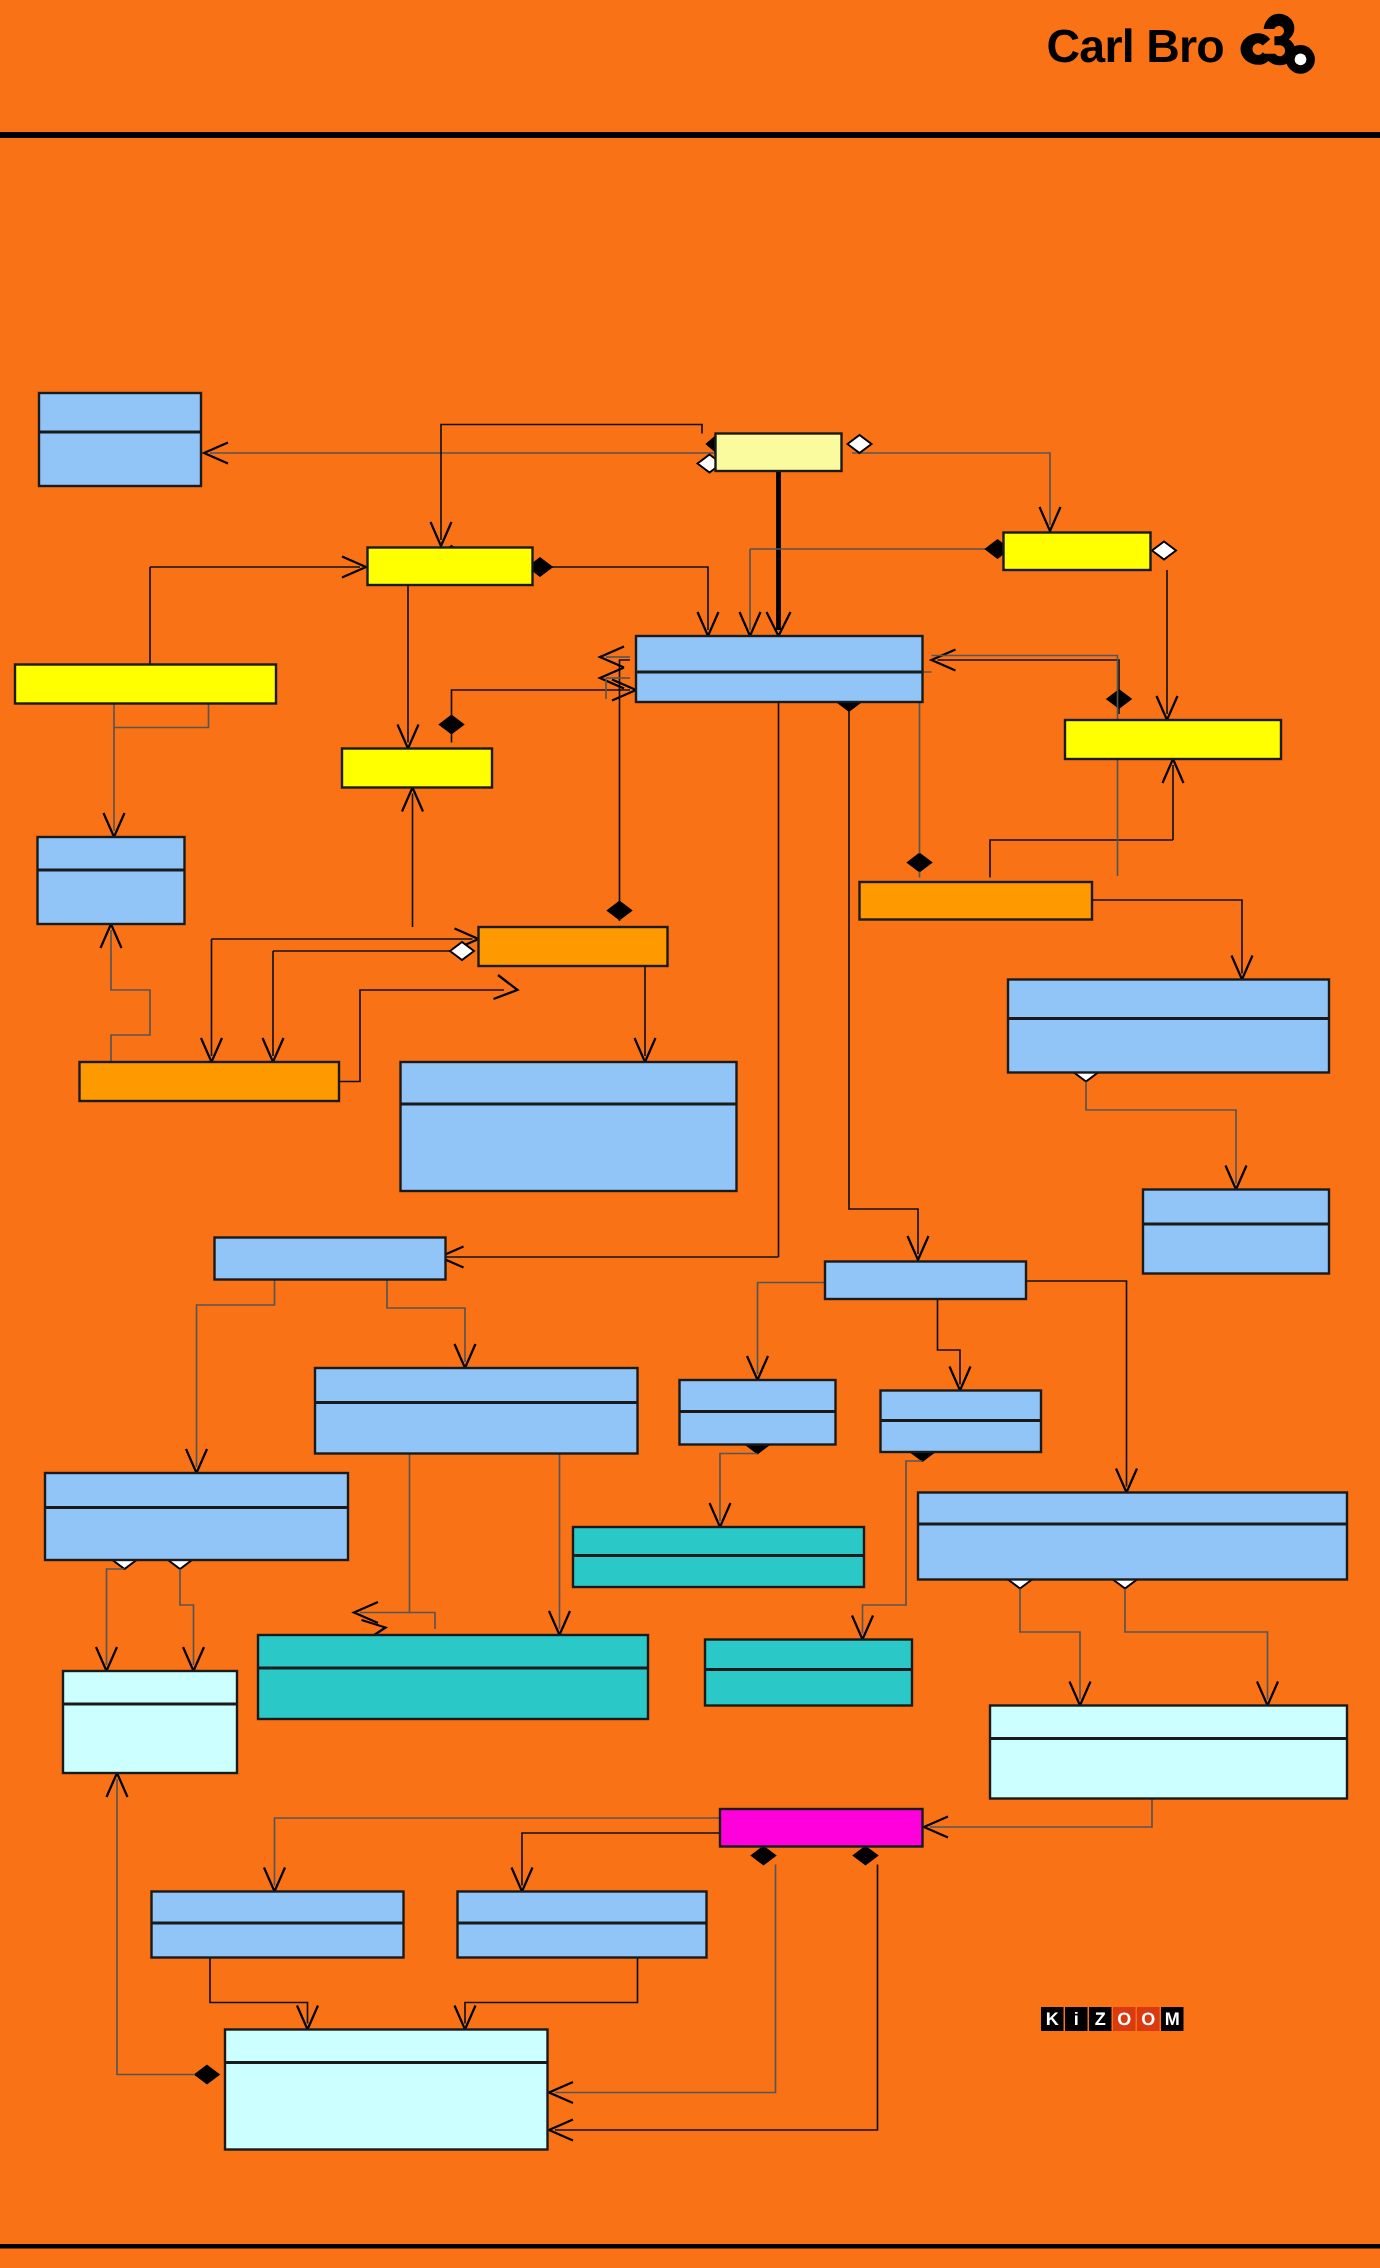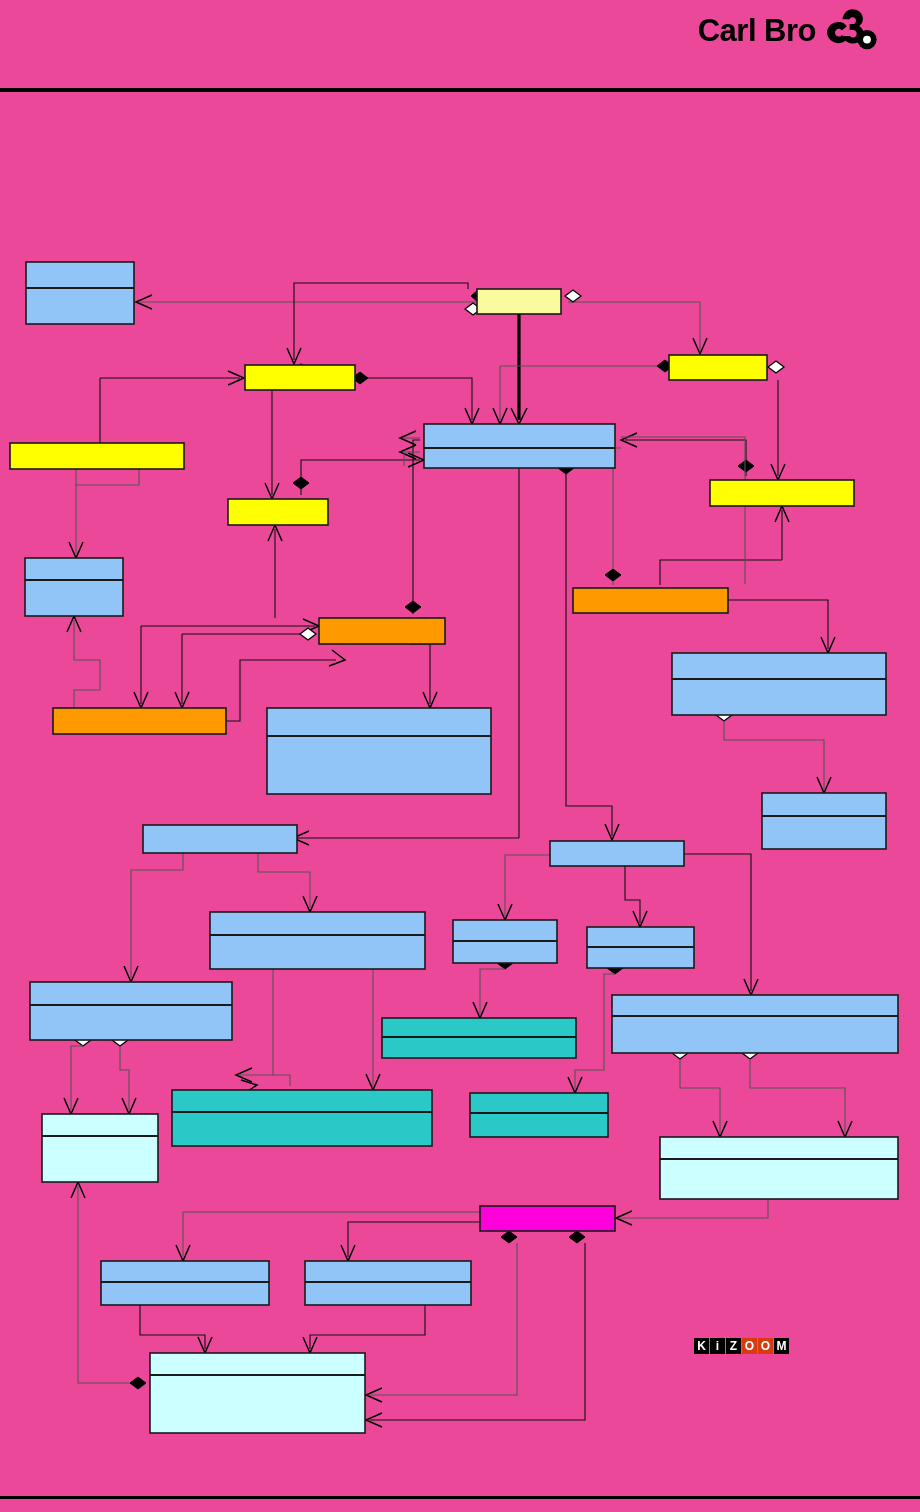--- a/index.html
+++ b/index.html
@@ -7,21 +7,21 @@
     padding: 0;
     background: #ffffff;
   }
   body {
     font-family: "Liberation Sans", sans-serif;
   }
   #page {
     position: relative;
     width: 920px;
     height: 1512px;
-    background: #ec4899;
+    background: #f97316;
     overflow: hidden;
   }
   
   #header-logo {
     position: absolute;
     top: 8px;
     right: 42px;
     display: flex;
     align-items: center;
     gap: 10px;

